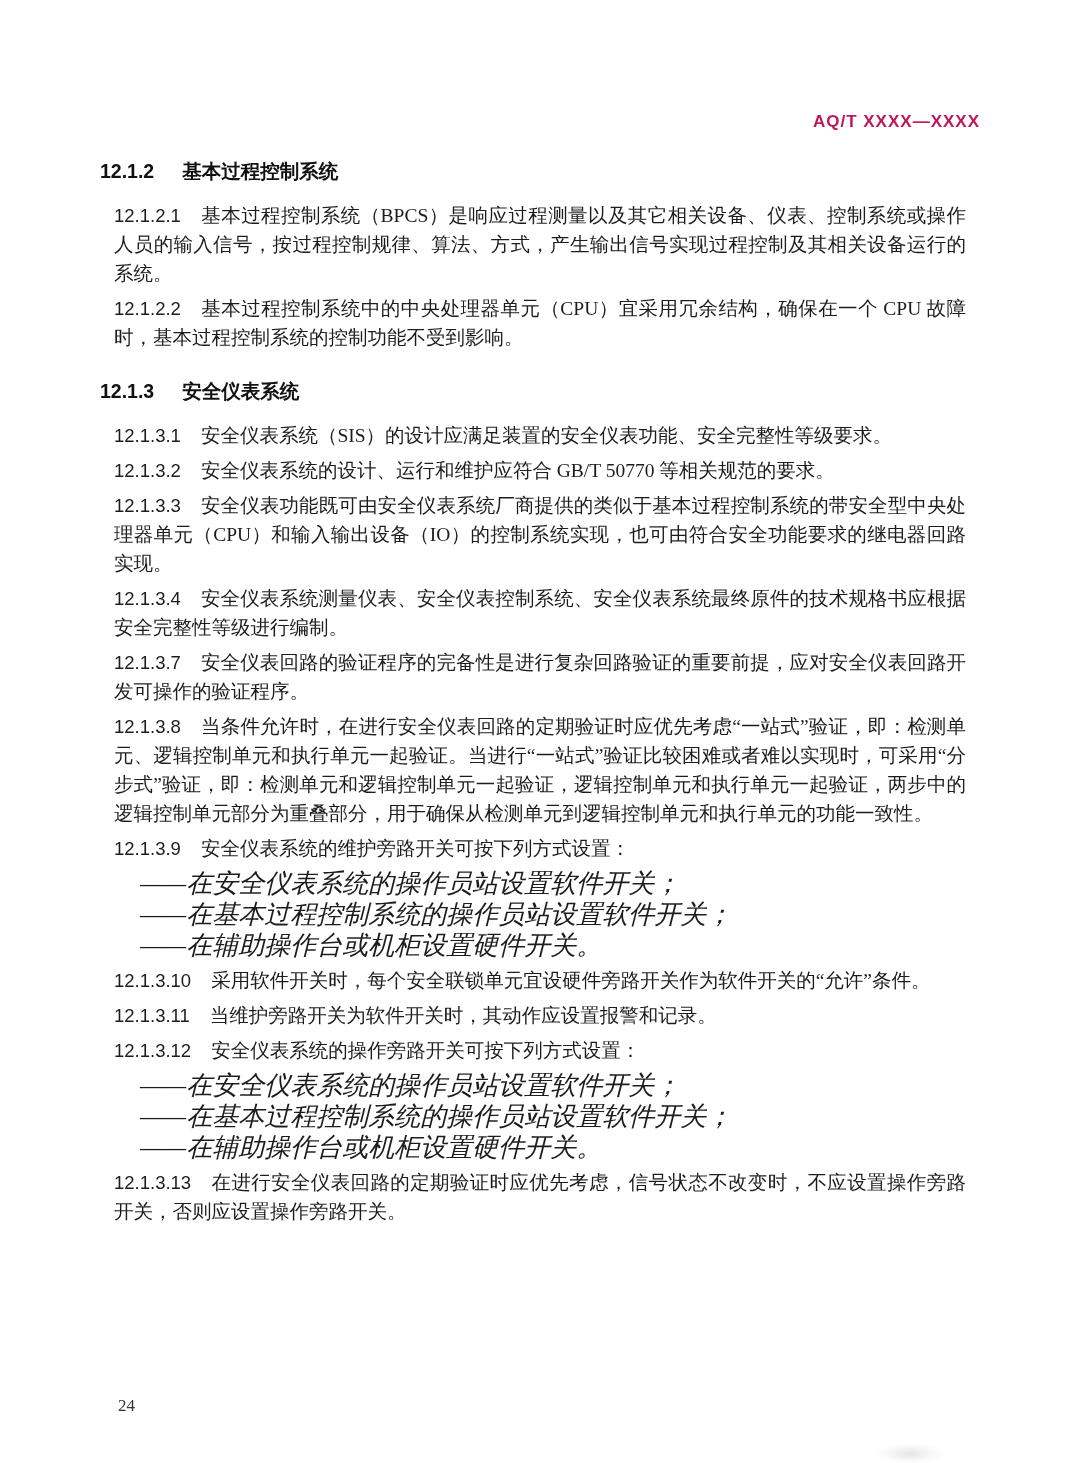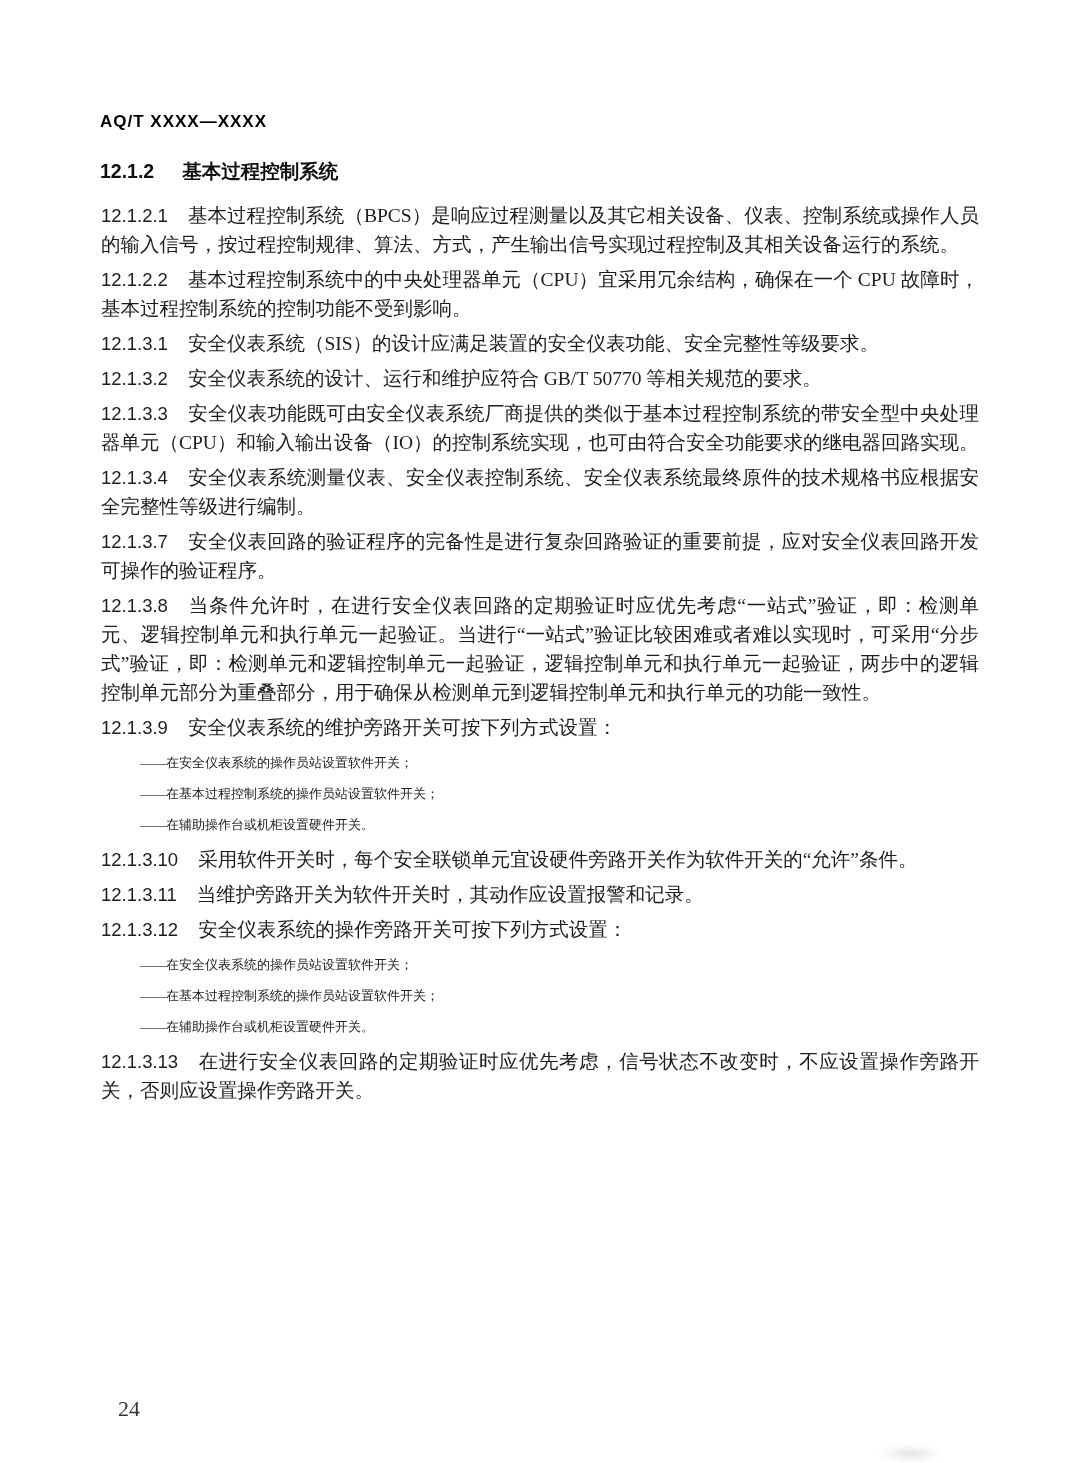--- a/index.html
+++ b/index.html
@@ -16,63 +16,65 @@
     padding: 112px 100px 0 100px;
     font-family: "Liberation Serif", "DejaVu Serif", serif;
     color: #1c1c1c;
     overflow: hidden;
   }
   .doc-header {
     font-family: "Liberation Sans", "DejaVu Sans", sans-serif;
     font-size: 17px;
     font-weight: 600;
     letter-spacing: 1px;
-    color: #000000;
+    color: #be185d;
     margin-bottom: 16px;
+    text-align: right;
   }
   .section-heading {
     font-size: 19.5px;
     font-weight: bold;
     margin: 26px 0 16px 0;
     color: #111;
   }
   .section-heading .clause-num {
     font-family: "Liberation Sans", "DejaVu Sans", sans-serif;
     font-weight: bold;
     margin-right: 28px;
   }
   .section-heading .heading-title {
     font-family: Liberation Mono, monospace;
     font-weight: bold;
     margin-top: 28px;
   }
   .clause {
     font-size: 19.5px;
     line-height: 29px;
-    margin: 6px 1px;
+    margin: 6px 14px;
     text-align: justify;
   }
   .clause .clause-num {
     font-family: "Liberation Sans", "DejaVu Sans", sans-serif;
     font-size: 18.5px;
     margin-right: 20px;
     white-space: nowrap;
   }
   .list-item {
-    font-size: 13px;
+    font-size: 26px;
     line-height: 29px;
     margin: 2px 0;
     padding-left: 40px;
     text-align: justify;
+    font-style: italic;
   }
   .page-number {
     position: absolute;
     left: 118px;
     top: 1396px;
-    font-size: 22px;
+    font-size: 17px;
     color: #333;
     font-family: "Liberation Serif", "DejaVu Serif", serif;
   }
   .scan-smudge {
     position: absolute;
     left: 878px;
     top: 1444px;
     width: 64px;
     height: 19px;
     background: radial-gradient(ellipse at center, rgba(180,180,180,0.35) 0%, rgba(220,220,220,0.15) 55%, rgba(255,255,255,0) 80%);
@@ -91,20 +93,23 @@
   </div>
 
   <div class="clause">
     <span class="clause-num">12.1.2.1</span><span class="clause-text">基本过程控制系统（BPCS）是响应过程测量以及其它相关设备、仪表、控制系统或操作人员的输入信号，按过程控制规律、算法、方式，产生输出信号实现过程控制及其相关设备运行的系统。</span>
   </div>
 
   <div class="clause">
     <span class="clause-num">12.1.2.2</span><span class="clause-text">基本过程控制系统中的中央处理器单元（CPU）宜采用冗余结构，确保在一个 CPU 故障时，基本过程控制系统的控制功能不受到影响。</span>
   </div>
 
+  <div class="section-heading">
+    <span class="clause-num">12.1.3</span><span class="heading-title">安全仪表系统</span>
+  </div>
 
   <div class="clause">
     <span class="clause-num">12.1.3.1</span><span class="clause-text">安全仪表系统（SIS）的设计应满足装置的安全仪表功能、安全完整性等级要求。</span>
   </div>
 
   <div class="clause">
     <span class="clause-num">12.1.3.2</span><span class="clause-text">安全仪表系统的设计、运行和维护应符合 GB/T  50770 等相关规范的要求。</span>
   </div>
 
   <div class="clause">

